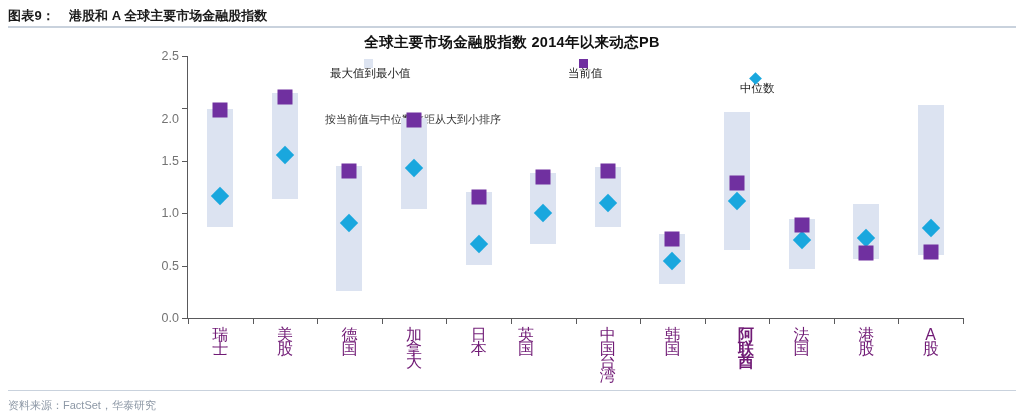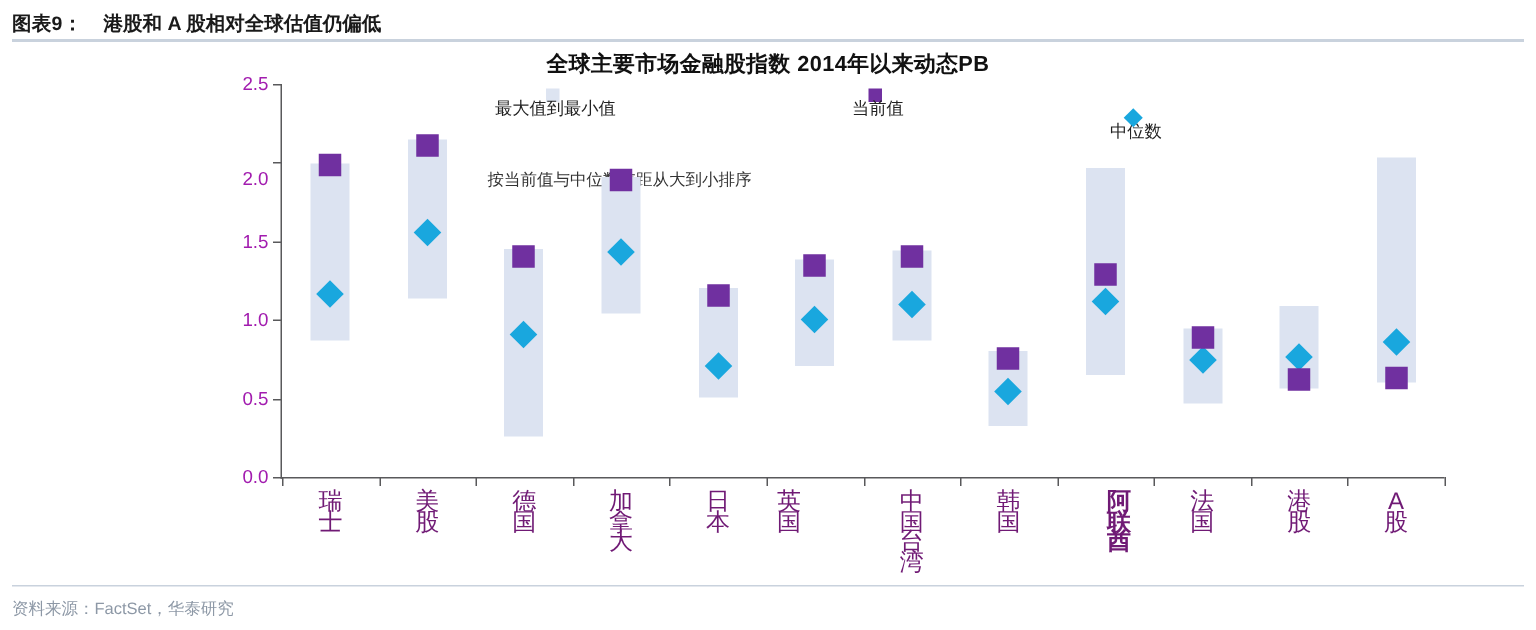--- a/index.html
+++ b/index.html
@@ -134,21 +134,21 @@
     left: -6px;
     width: 6px; height: 1px;
     background: #59595b;
   }
   .ylabel {
     position: absolute;
     right: 100%;
     margin-right: 9px;
     transform: translateY(-50%);
     font-size: 12.5px;
-    color: #a21caf;
+    color: #737373;
     white-space: nowrap;
     margin-left: 43px;
   }
   .xtick {
     position: absolute;
     top: 262px;
     width: 1px; height: 6px;
     background: #59595b;
   }
 
@@ -199,21 +199,21 @@
     white-space: nowrap;
   }
 </style>
 </head>
 <body>
 
 <div id="page">
 
   <div class="exhibit-header">
     <span class="exhibit-label">图表9：</span>
-    <span class="exhibit-title">港股和 A 股相对全球估值仍偏低</span>
+    <span class="exhibit-title">港股和 A 全球主要市场金融股指数</span>
   </div>
   <div class="header-rule"></div>
 
   <div class="chart-area">
 
     <div class="chart-title">全球主要市场金融股指数 2014年以来动态PB</div>
 
     <div class="legend">
       <div class="legend-item i0">
         <span class="sw-range"></span>

